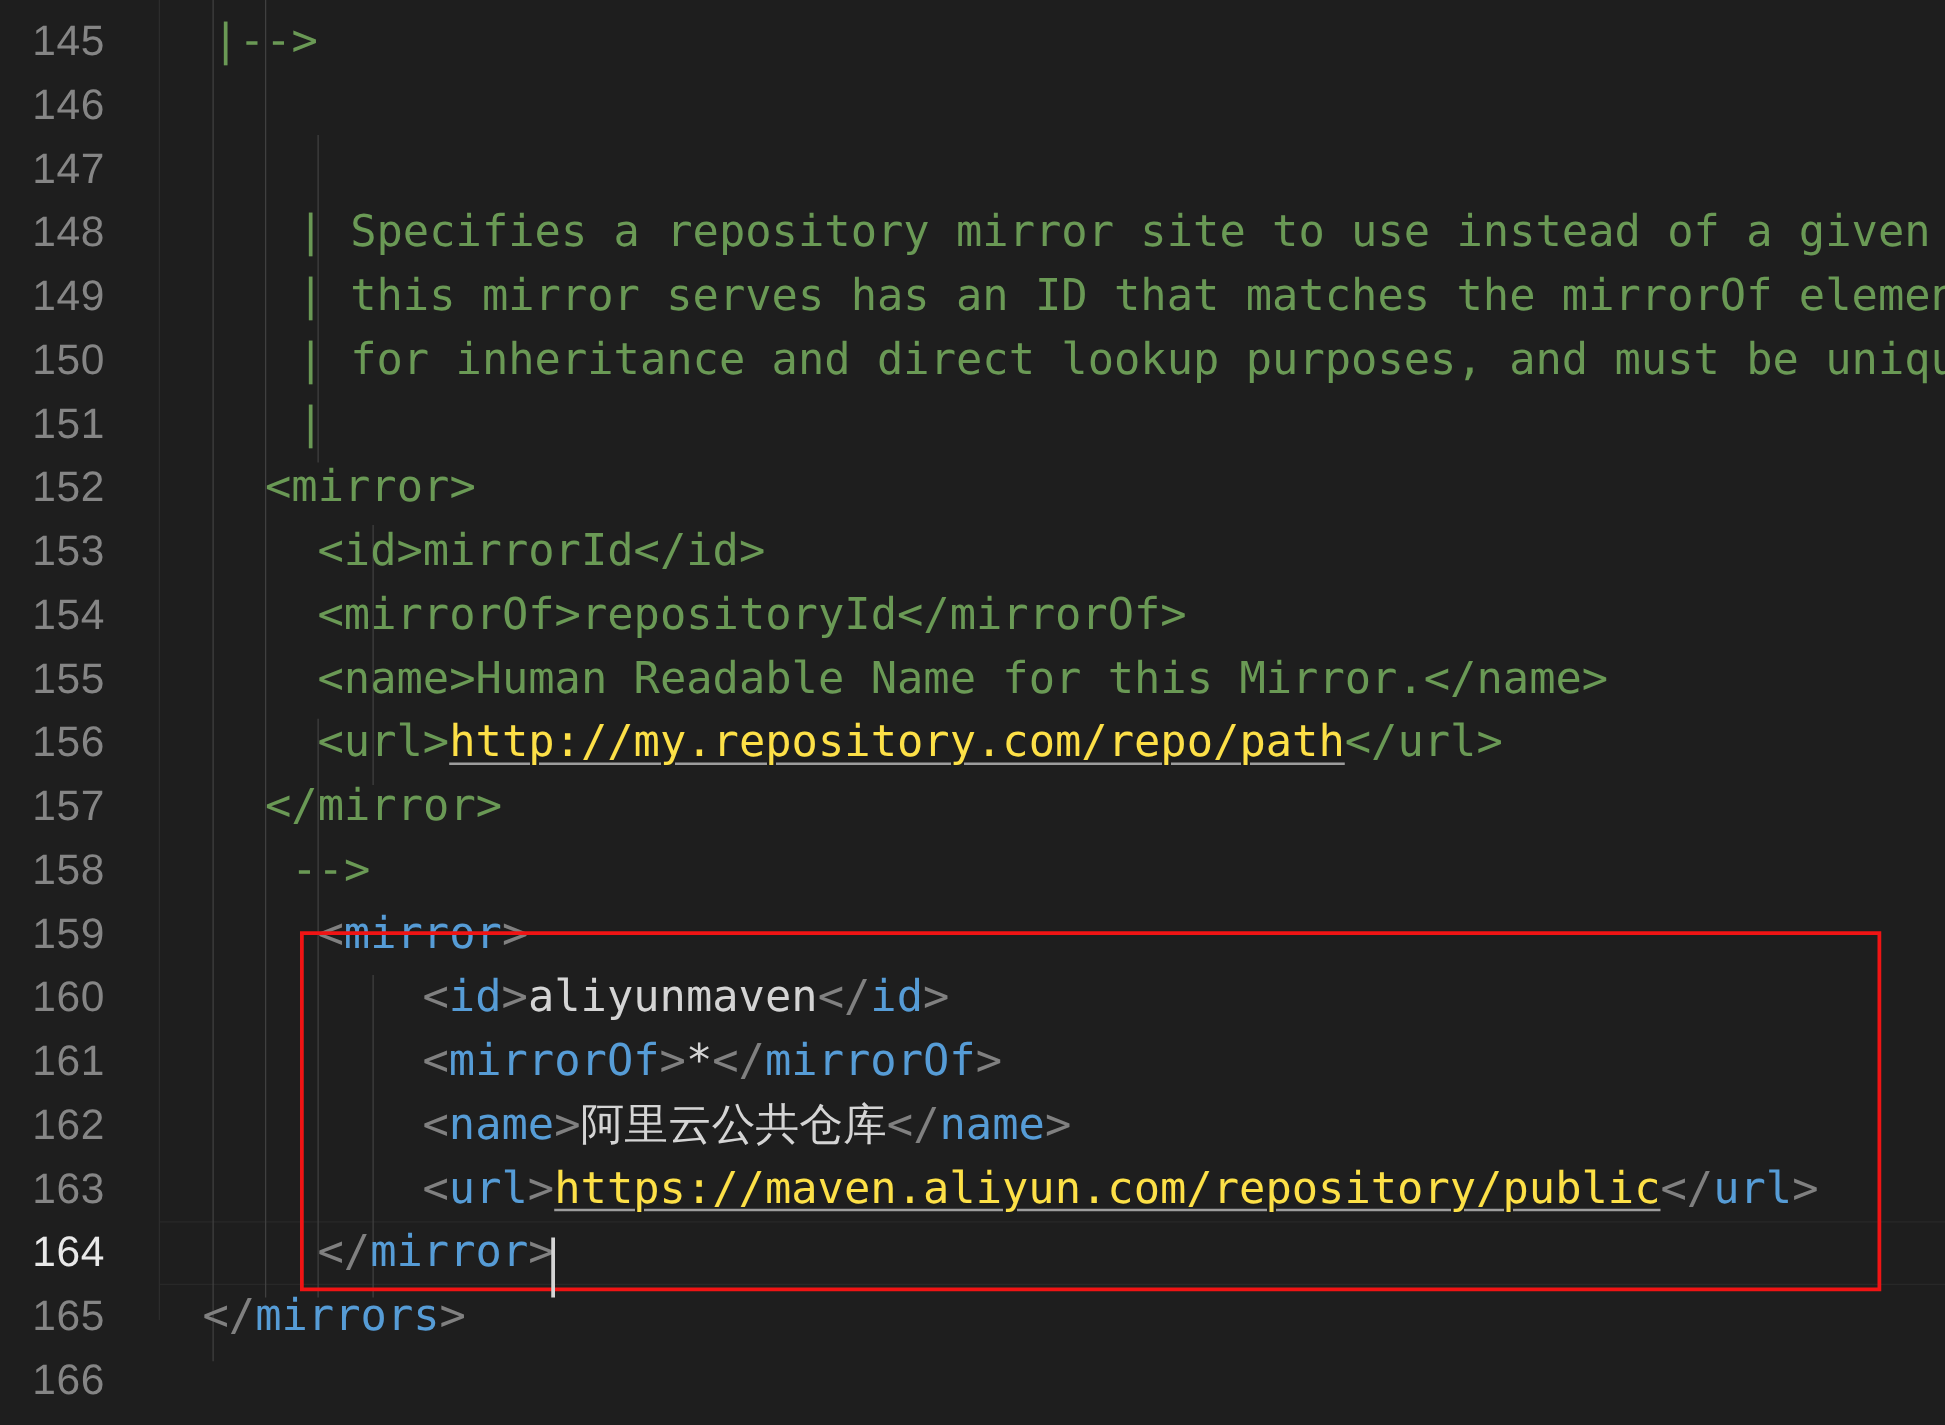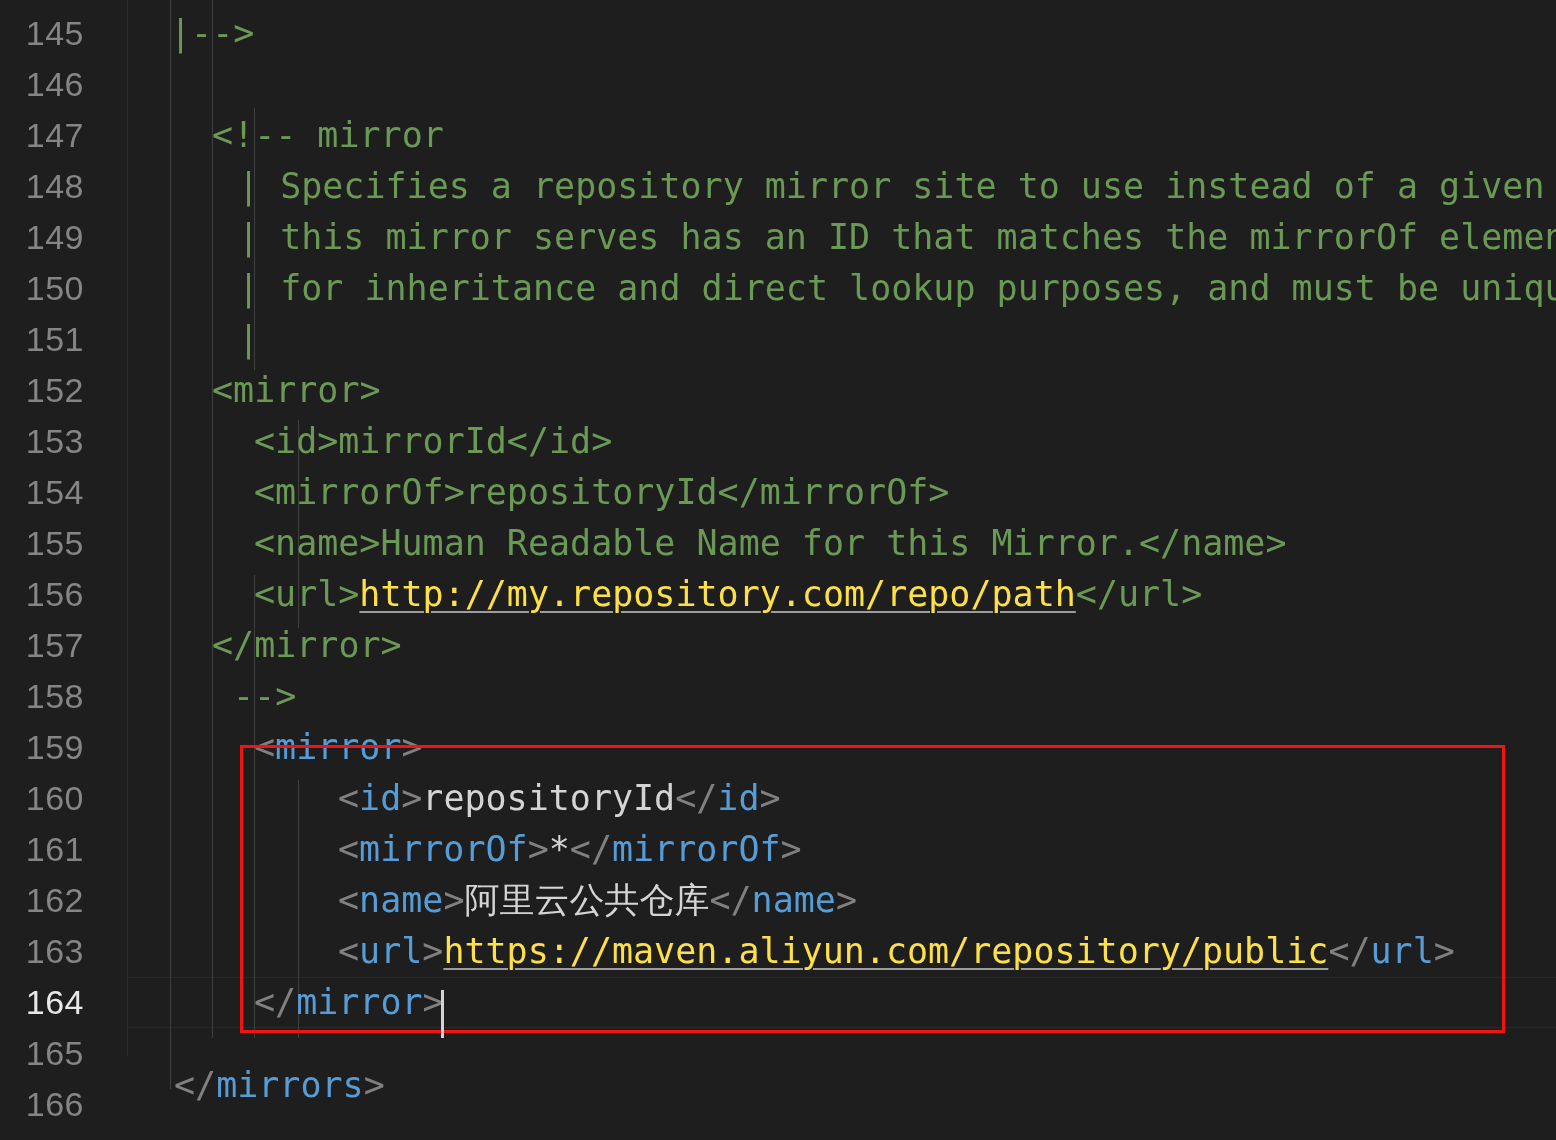--- a/index.html
+++ b/index.html
@@ -154,37 +154,36 @@
 
   <div class="code">
       <div class="curline" style="top: 977px;"></div>
       <div class="iguide" style="left: 42px; top: 0px; height: 1089px;"></div>
       <div class="iguide" style="left: 84px; top: 0px; height: 1038px;"></div>
       <div class="iguide" style="left: 126px; top: 108px; height: 262px;"></div>
       <div class="iguide" style="left: 126px; top: 575px; height: 463px;"></div>
       <div class="iguide" style="left: 170px; top: 420px; height: 208px;"></div>
       <div class="iguide" style="left: 170px; top: 780px; height: 258px;"></div>
       <div class="row" style="top: 8px; z-index: 3;"><span class="txt" style="left: 42px;"><span class="cmt">|--&gt;</span></span></div>
-      <div class="row" style="top: 110px; z-index: 3;"><span class="txt" style="left: 84px;"><span class="cmt">&lt;!-- mirror</span></span></div>
       <div class="row" style="top: 161px; z-index: 3;"><span class="txt" style="left: 110px;"><span class="cmt">| Specifies a repository mirror site to use instead of a given</span></span></div>
       <div class="row" style="top: 212px; z-index: 3;"><span class="txt" style="left: 110px;"><span class="cmt">| this mirror serves has an ID that matches the mirrorOf element</span></span></div>
       <div class="row" style="top: 263px; z-index: 3;"><span class="txt" style="left: 110px;"><span class="cmt">| for inheritance and direct lookup purposes, and must be unique</span></span></div>
       <div class="row" style="top: 314px; z-index: 3;"><span class="txt" style="left: 110px;"><span class="cmt">|</span></span></div>
       <div class="row" style="top: 365px; z-index: 3;"><span class="txt" style="left: 84px;"><span class="cmt">&lt;mirror&gt;</span></span></div>
       <div class="row" style="top: 467px; z-index: 3;"><span class="txt" style="left: 126px;"><span class="cmt">&lt;mirrorOf&gt;repositoryId&lt;/mirrorOf&gt;</span></span></div>
       <div class="row" style="top: 416px; z-index: 3;"><span class="txt" style="left: 126px;"><span class="cmt">&lt;id&gt;mirrorId&lt;/id&gt;</span></span></div>
       <div class="row" style="top: 518px; z-index: 3;"><span class="txt" style="left: 126px;"><span class="cmt">&lt;name&gt;Human Readable Name for this Mirror.&lt;/name&gt;</span></span></div>
       <div class="row" style="top: 569px; z-index: 3;"><span class="txt" style="left: 126px;"><span class="cmt">&lt;url&gt;</span><span class="cmt link">http://my.repository.com/repo/path</span><span class="cmt">&lt;/url&gt;</span></span></div>
       <div class="row" style="top: 620px; z-index: 3;"><span class="txt" style="left: 84px;"><span class="cmt">&lt;/mirror&gt;</span></span></div>
       <div class="row" style="top: 671px; z-index: 3;"><span class="txt" style="left: 105px;"><span class="cmt">--&gt;</span></span></div>
       <div class="row" style="top: 722px; z-index: 3;"><span class="txt" style="left: 126px;"><span class="brk">&lt;</span><span class="tag">mirror</span><span class="brk">&gt;</span></span></div>
-      <div class="row" style="top: 773px; z-index: 3;"><span class="txt" style="left: 210px;"><span class="brk">&lt;</span><span class="tag">id</span><span class="brk">&gt;</span><span class="val">repositoryId</span><span class="brk">&lt;/</span><span class="tag">id</span><span class="brk">&gt;</span></span></div>
+      <div class="row" style="top: 773px; z-index: 3;"><span class="txt" style="left: 210px;"><span class="brk">&lt;</span><span class="tag">id</span><span class="brk">&gt;</span><span class="val">aliyunmaven</span><span class="brk">&lt;/</span><span class="tag">id</span><span class="brk">&gt;</span></span></div>
       <div class="row" style="top: 824px; z-index: 3;"><span class="txt" style="left: 210px;"><span class="brk">&lt;</span><span class="tag">mirrorOf</span><span class="brk">&gt;</span><span class="val">*</span><span class="brk">&lt;/</span><span class="tag">mirrorOf</span><span class="brk">&gt;</span></span></div>
       <div class="row" style="top: 875px; z-index: 3;"><span class="txt" style="left: 210px;"><span class="brk">&lt;</span><span class="tag">name</span><span class="brk">&gt;</span><span class="val">阿里云公共仓库</span><span class="brk">&lt;/</span><span class="tag">name</span><span class="brk">&gt;</span></span></div>
       <div class="row" style="top: 926px; z-index: 3;"><span class="txt" style="left: 210px;"><span class="brk">&lt;</span><span class="tag">url</span><span class="brk">&gt;</span><span class="val link">https://maven.aliyun.com/repository/public</span><span class="brk">&lt;/</span><span class="tag">url</span><span class="brk">&gt;</span></span></div>
       <div class="row" style="top: 977px; z-index: 3;"><span class="txt" style="left: 126px;"><span class="brk">&lt;/</span><span class="tag">mirror</span><span class="brk">&gt;</span></span></div>
-      <div class="row" style="top: 1028px; z-index: 3;"><span class="txt" style="left: 46px; margin-top: 32px;"><span class="brk">&lt;/</span><span class="tag">mirrors</span><span class="brk">&gt;</span></span></div>
+      <div class="row" style="top: 1028px; z-index: 3;"><span class="txt" style="left: 34px;"><span class="brk">&lt;/</span><span class="tag">mirrors</span><span class="brk">&gt;</span></span></div>
       <div class="row" style="top: 1079px; z-index: 3;"><span class="txt" style="left: 0px;"></span></div>
       <div class="caret" style="left: 313px; top: 990px; height: 48px;"></div>
       <div class="annot" style="left: 112px; top: 745px; width: 1265px; height: 288px;"></div>
     </div>
 
 </div>
 
 </body></html>

